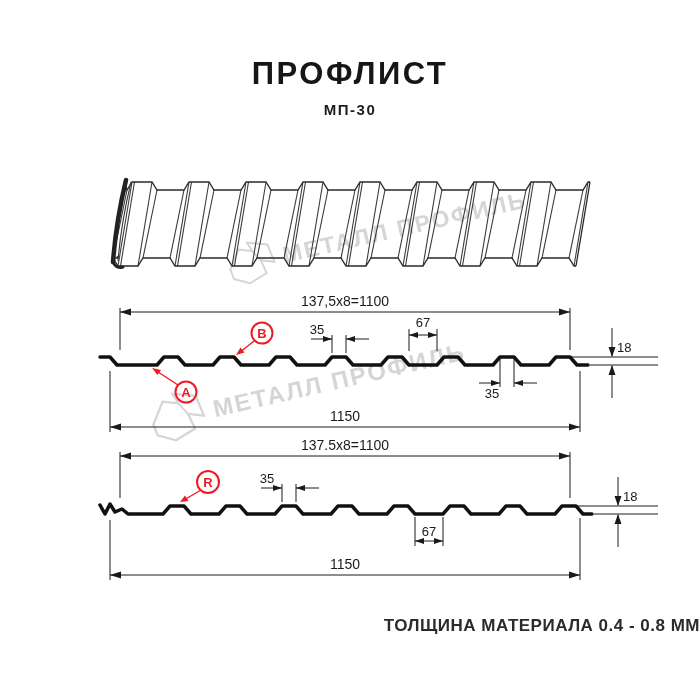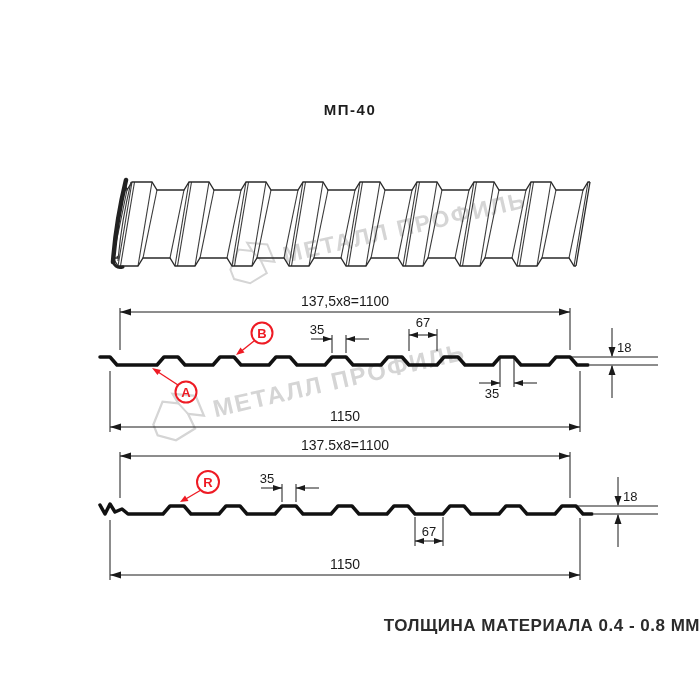--- a/index.html
+++ b/index.html
@@ -27,21 +27,22 @@
   .redarr{fill:#ee1b24;stroke:none;}
   .redtxt{font-size:13px;font-weight:700;fill:#ee1b24;}
   .sheetln{stroke:#3a3a3a;stroke-width:1.1;fill:none;}
   .sheetedge{stroke:#2a2a2a;stroke-width:1.3;fill:none;}
 </style>
 </head>
 <body>
 
 <div class="stage">
 
-  <div class="subtitle">МП-40</div>
+  <div class="title">ПРОФЛИСТ</div>
+  <div class="subtitle">МП-30</div>
 
   <div class="wm wm1">
     <svg width="54" height="47" viewBox="0 0 70 60">
       <path d="M 8,32 L 24,9 L 41,15 L 37,3 L 62,11 L 66,35 L 49,29 L 53,47 L 29,55 L 10,45 Z" fill="none" stroke="#d5d5d5" stroke-width="2.6"></path>
       <path d="M 41,15 L 49,29" fill="none" stroke="#d5d5d5" stroke-width="2.2"></path>
     </svg>
     <span class="wmtext">МЕТАЛЛ ПРОФИЛЬ</span>
   </div>
 
   <div class="wm wm2">

